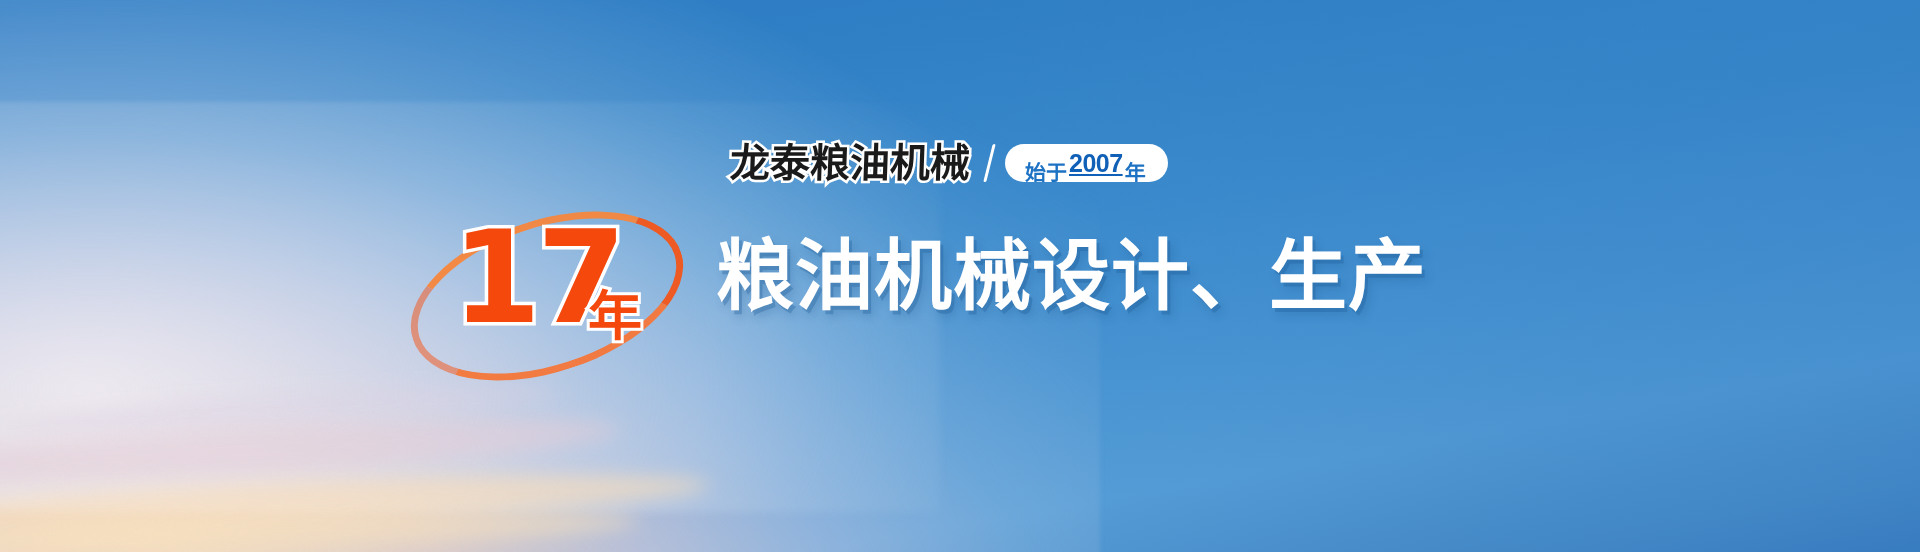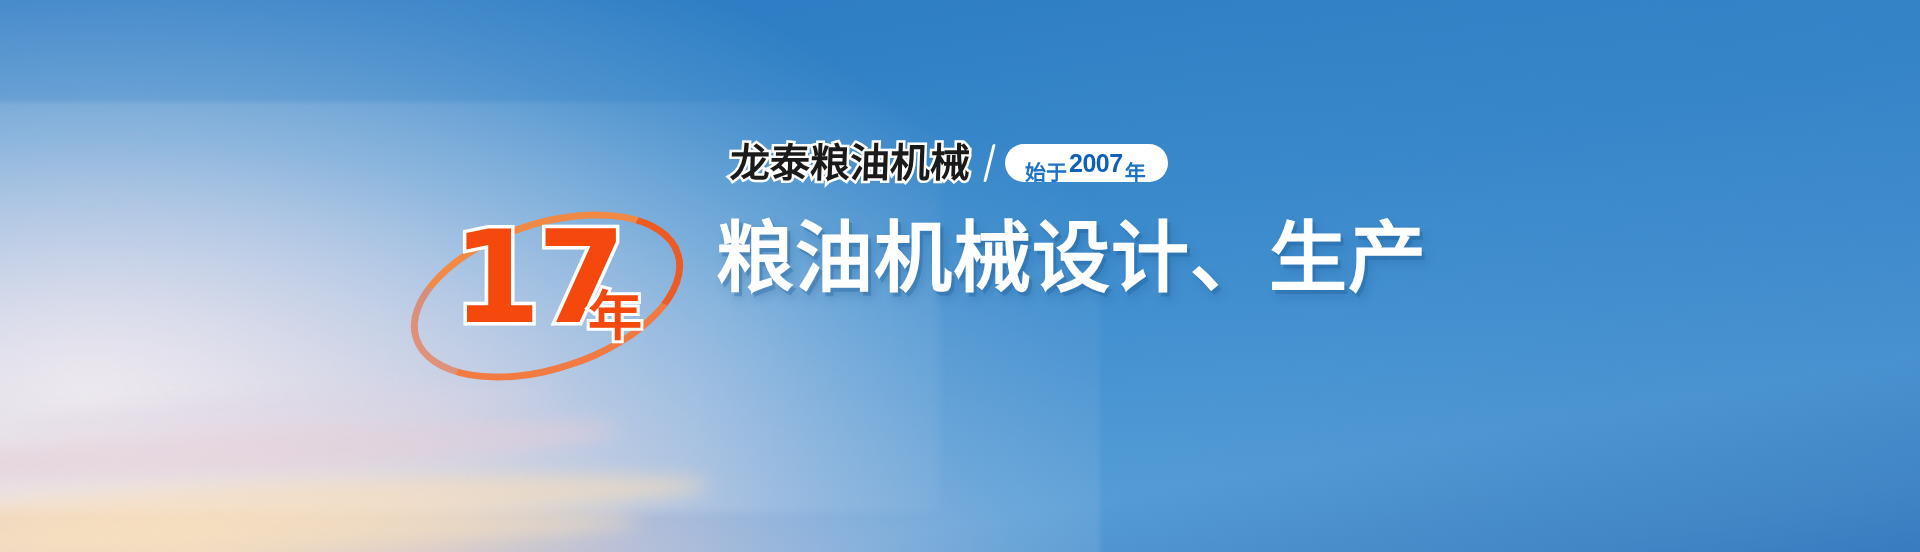--- a/index.html
+++ b/index.html
@@ -156,20 +156,21 @@
     color: #1d72c4;
     margin-top: 16px;
   }
   .est-badge .est-year {
     font-family: "Liberation Sans", sans-serif;
     font-size: 25px;
     font-weight: bold;
     color: #1060b8;
     letter-spacing: -0.5px;
     margin: 0 2px;
+    text-decoration: underline;
   }
 
   
   .years-block {
     position: absolute;
     left: 452px;
     top: 214px;
     width: 190px;
     height: 150px;
   }
@@ -219,21 +220,21 @@
     line-height: 1;
     color: #f4480c;
     -webkit-text-stroke: 6px #ffffff;
     paint-order: stroke fill;
   }
 
   
   .headline {
     position: absolute;
     left: 716px;
-    top: 210px;
+    top: 228px;
   }
   .headline-line {
     font-family: "DejaVu Sans", "Liberation Sans", sans-serif;
     font-weight: bold;
     font-size: 78px;
     line-height: 96px;
     color: #ffffff;
     white-space: nowrap;
     letter-spacing: 1px;
     text-shadow:

